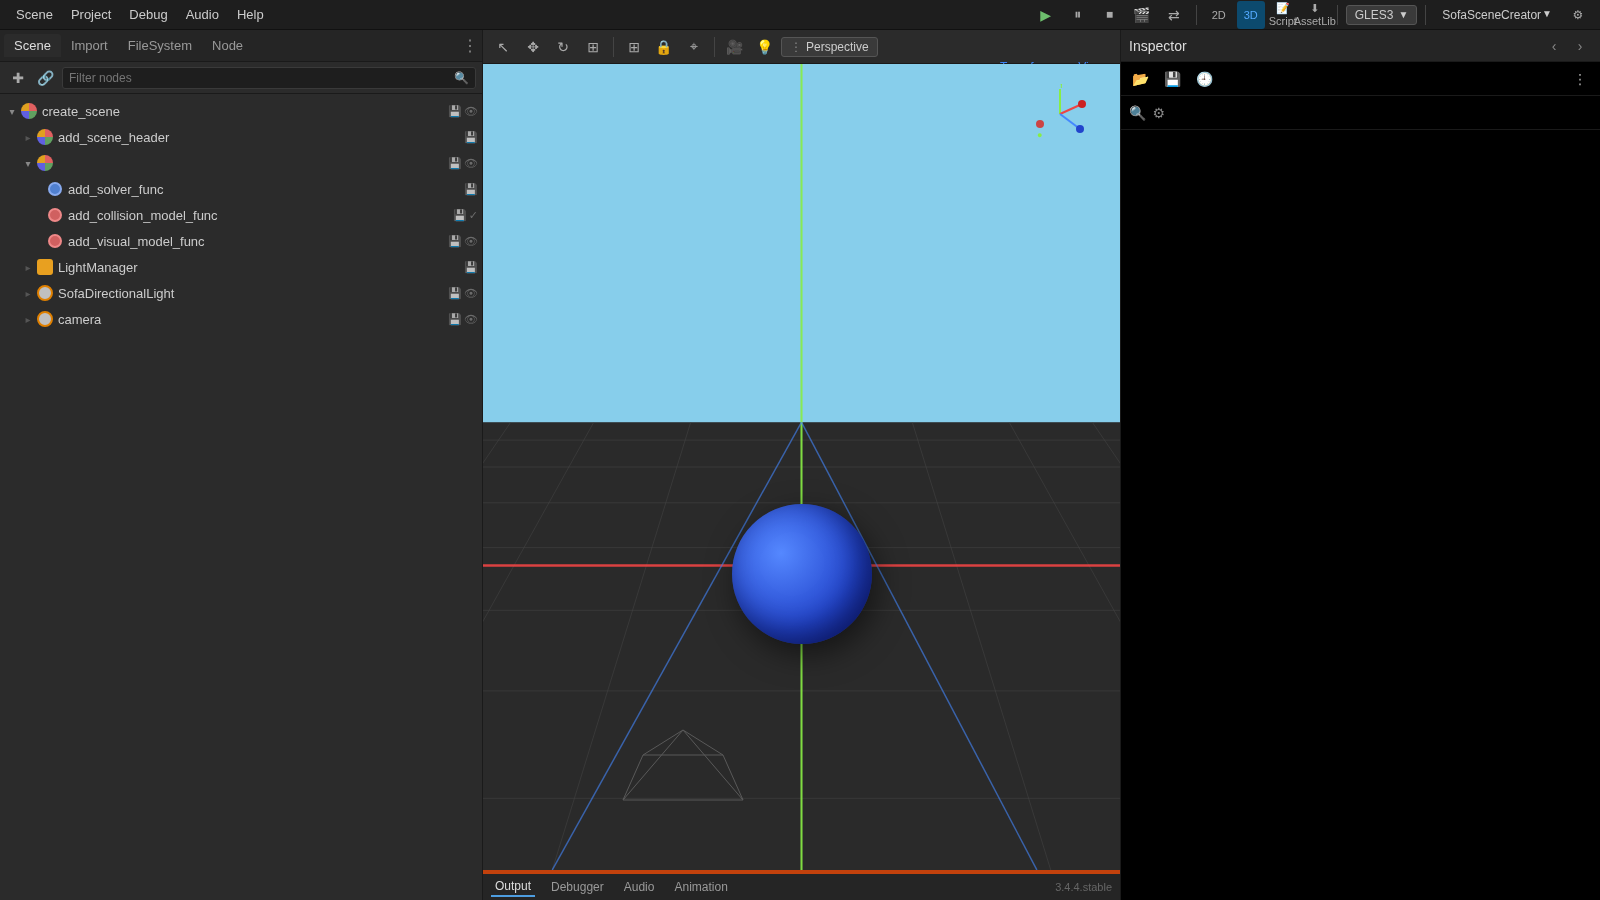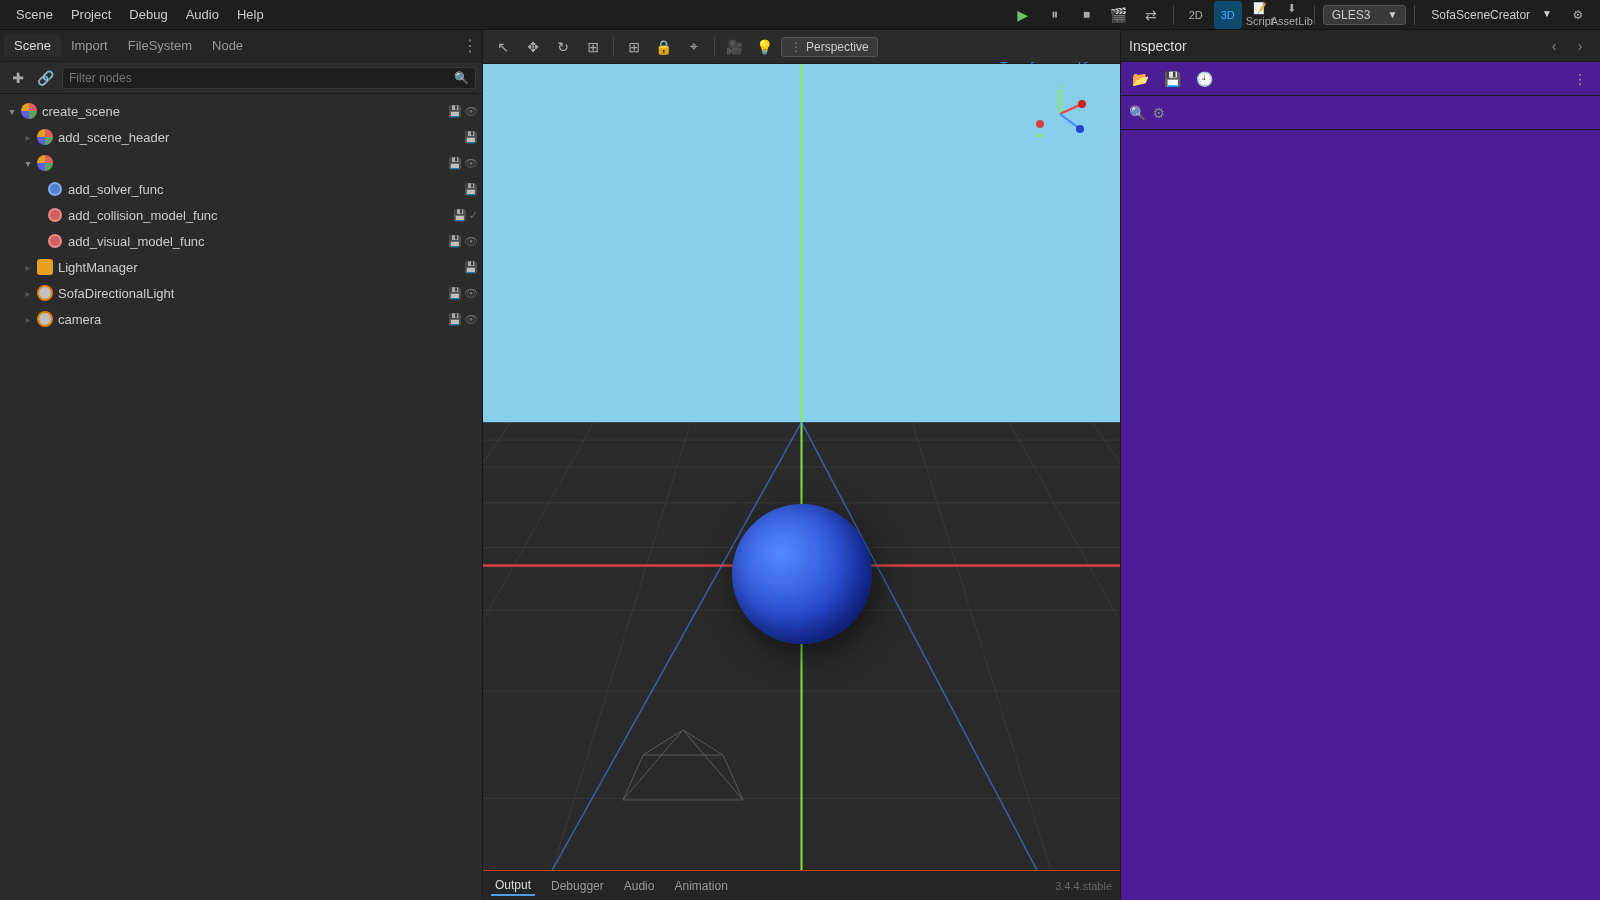--- a/index.html
+++ b/index.html
@@ -51,29 +51,29 @@
     .toolbar-right { display: flex; align-items: center; gap: 4px; }
     .gles-badge {
       background: #3a3a3a;
       border: 1px solid #555;
       padding: 2px 8px;
       border-radius: 3px;
       font-size: 12px;
       color: #ccc;
       display: flex;
       align-items: center;
-      gap: 17px;
+      gap: 5px;
     }
     .creator-badge {
       background: transparent;
       padding: 2px 8px;
       font-size: 12px;
       color: #ccc;
       display: flex;
-      gap: 12px;
+      gap: 1px;
     }
 
     
     .main-layout {
       display: flex;
       flex: 1;
       overflow: hidden;
     }
 
     
@@ -303,41 +303,41 @@
       width: 60px;
       height: 60px;
     }
 
     
     .viewport-bottom-bar {
       display: flex;
       align-items: center;
       height: 30px;
       background: #252525;
-      border-top: 1px solid #c2410c;
+      border-top: 4px solid #c2410c;
       padding: 12px 8px;
       gap: 12px;
     }
     .vp-bottom-tab {
       font-size: 12px;
       color: #999;
       cursor: pointer;
       padding: 2px 4px;
     }
     .vp-bottom-tab.active { color: #ddd; border-bottom: 2px solid #4d9de0; }
     .vp-version {
       margin-left: auto;
       font-size: 11px;
       color: #666;
     }
 
     
     .right-panel {
       width: 480px;
-      background: #4c1d95;
+      background: #000000;
       display: flex;
       flex-direction: column;
       border-left: 1px solid #1a1a1a;
       flex-shrink: 0;
     }
     .inspector-header {
       display: flex;
       align-items: center;
       height: 32px;
       padding: 0 8px;

